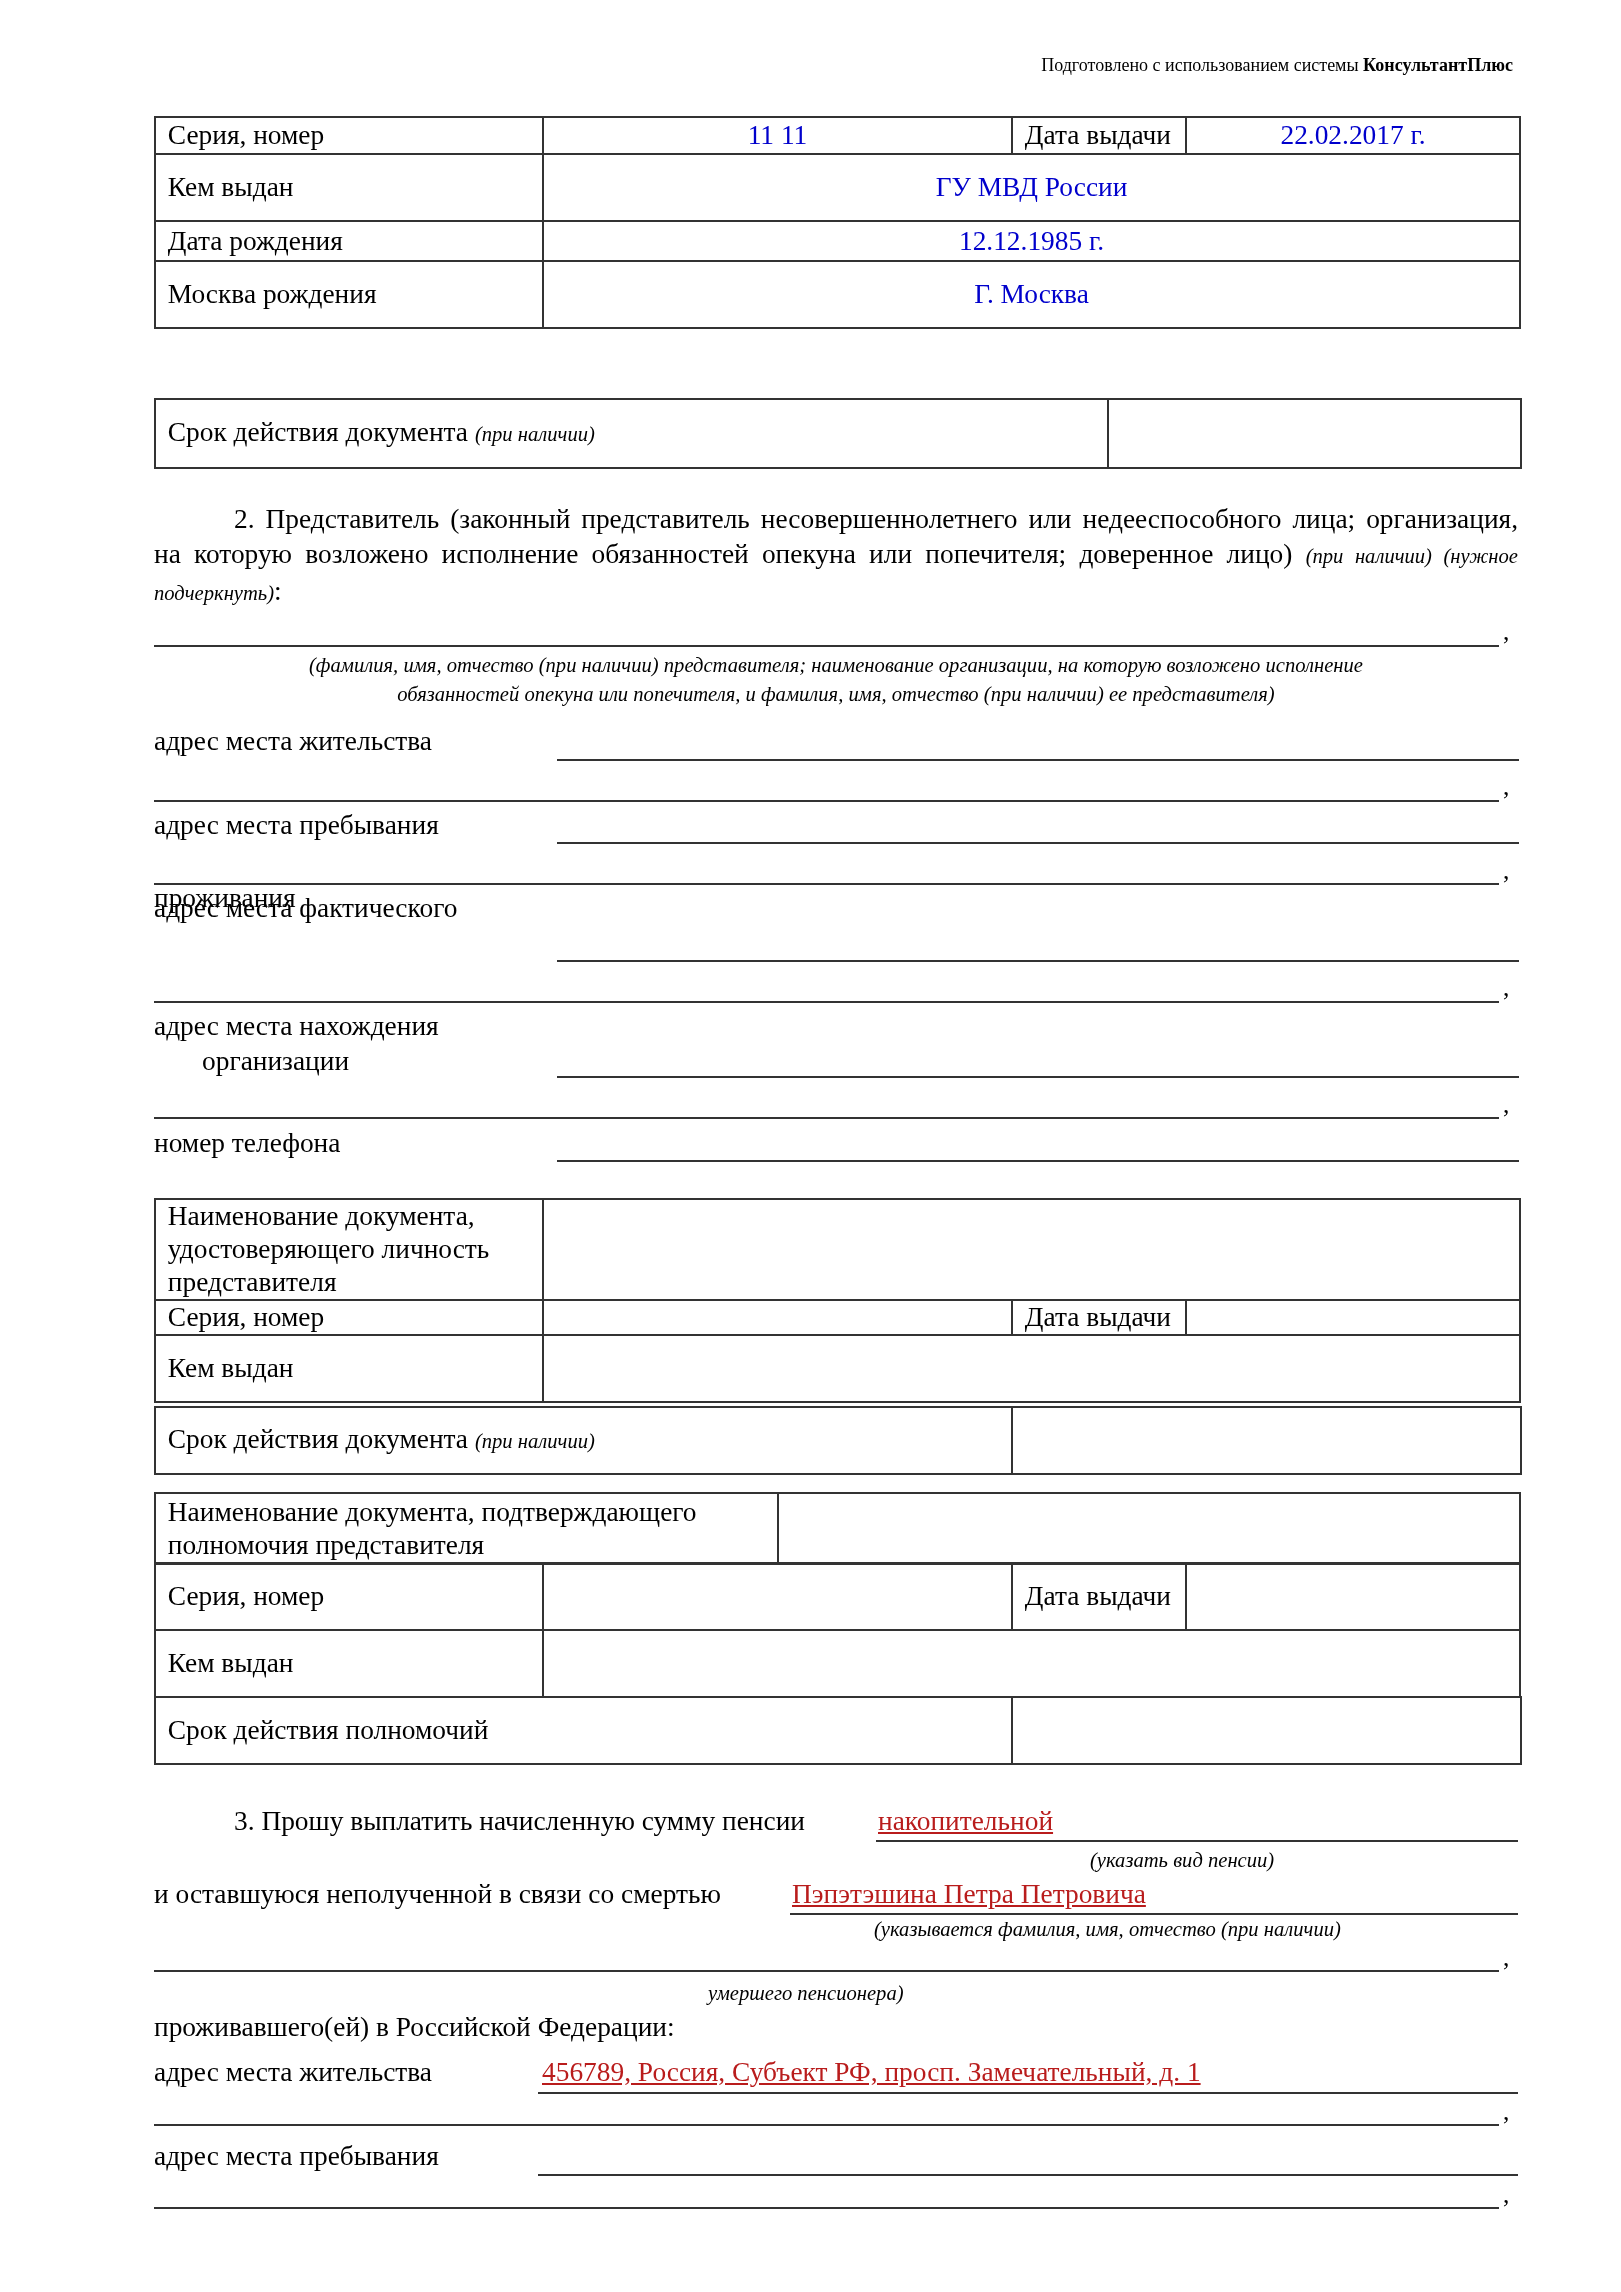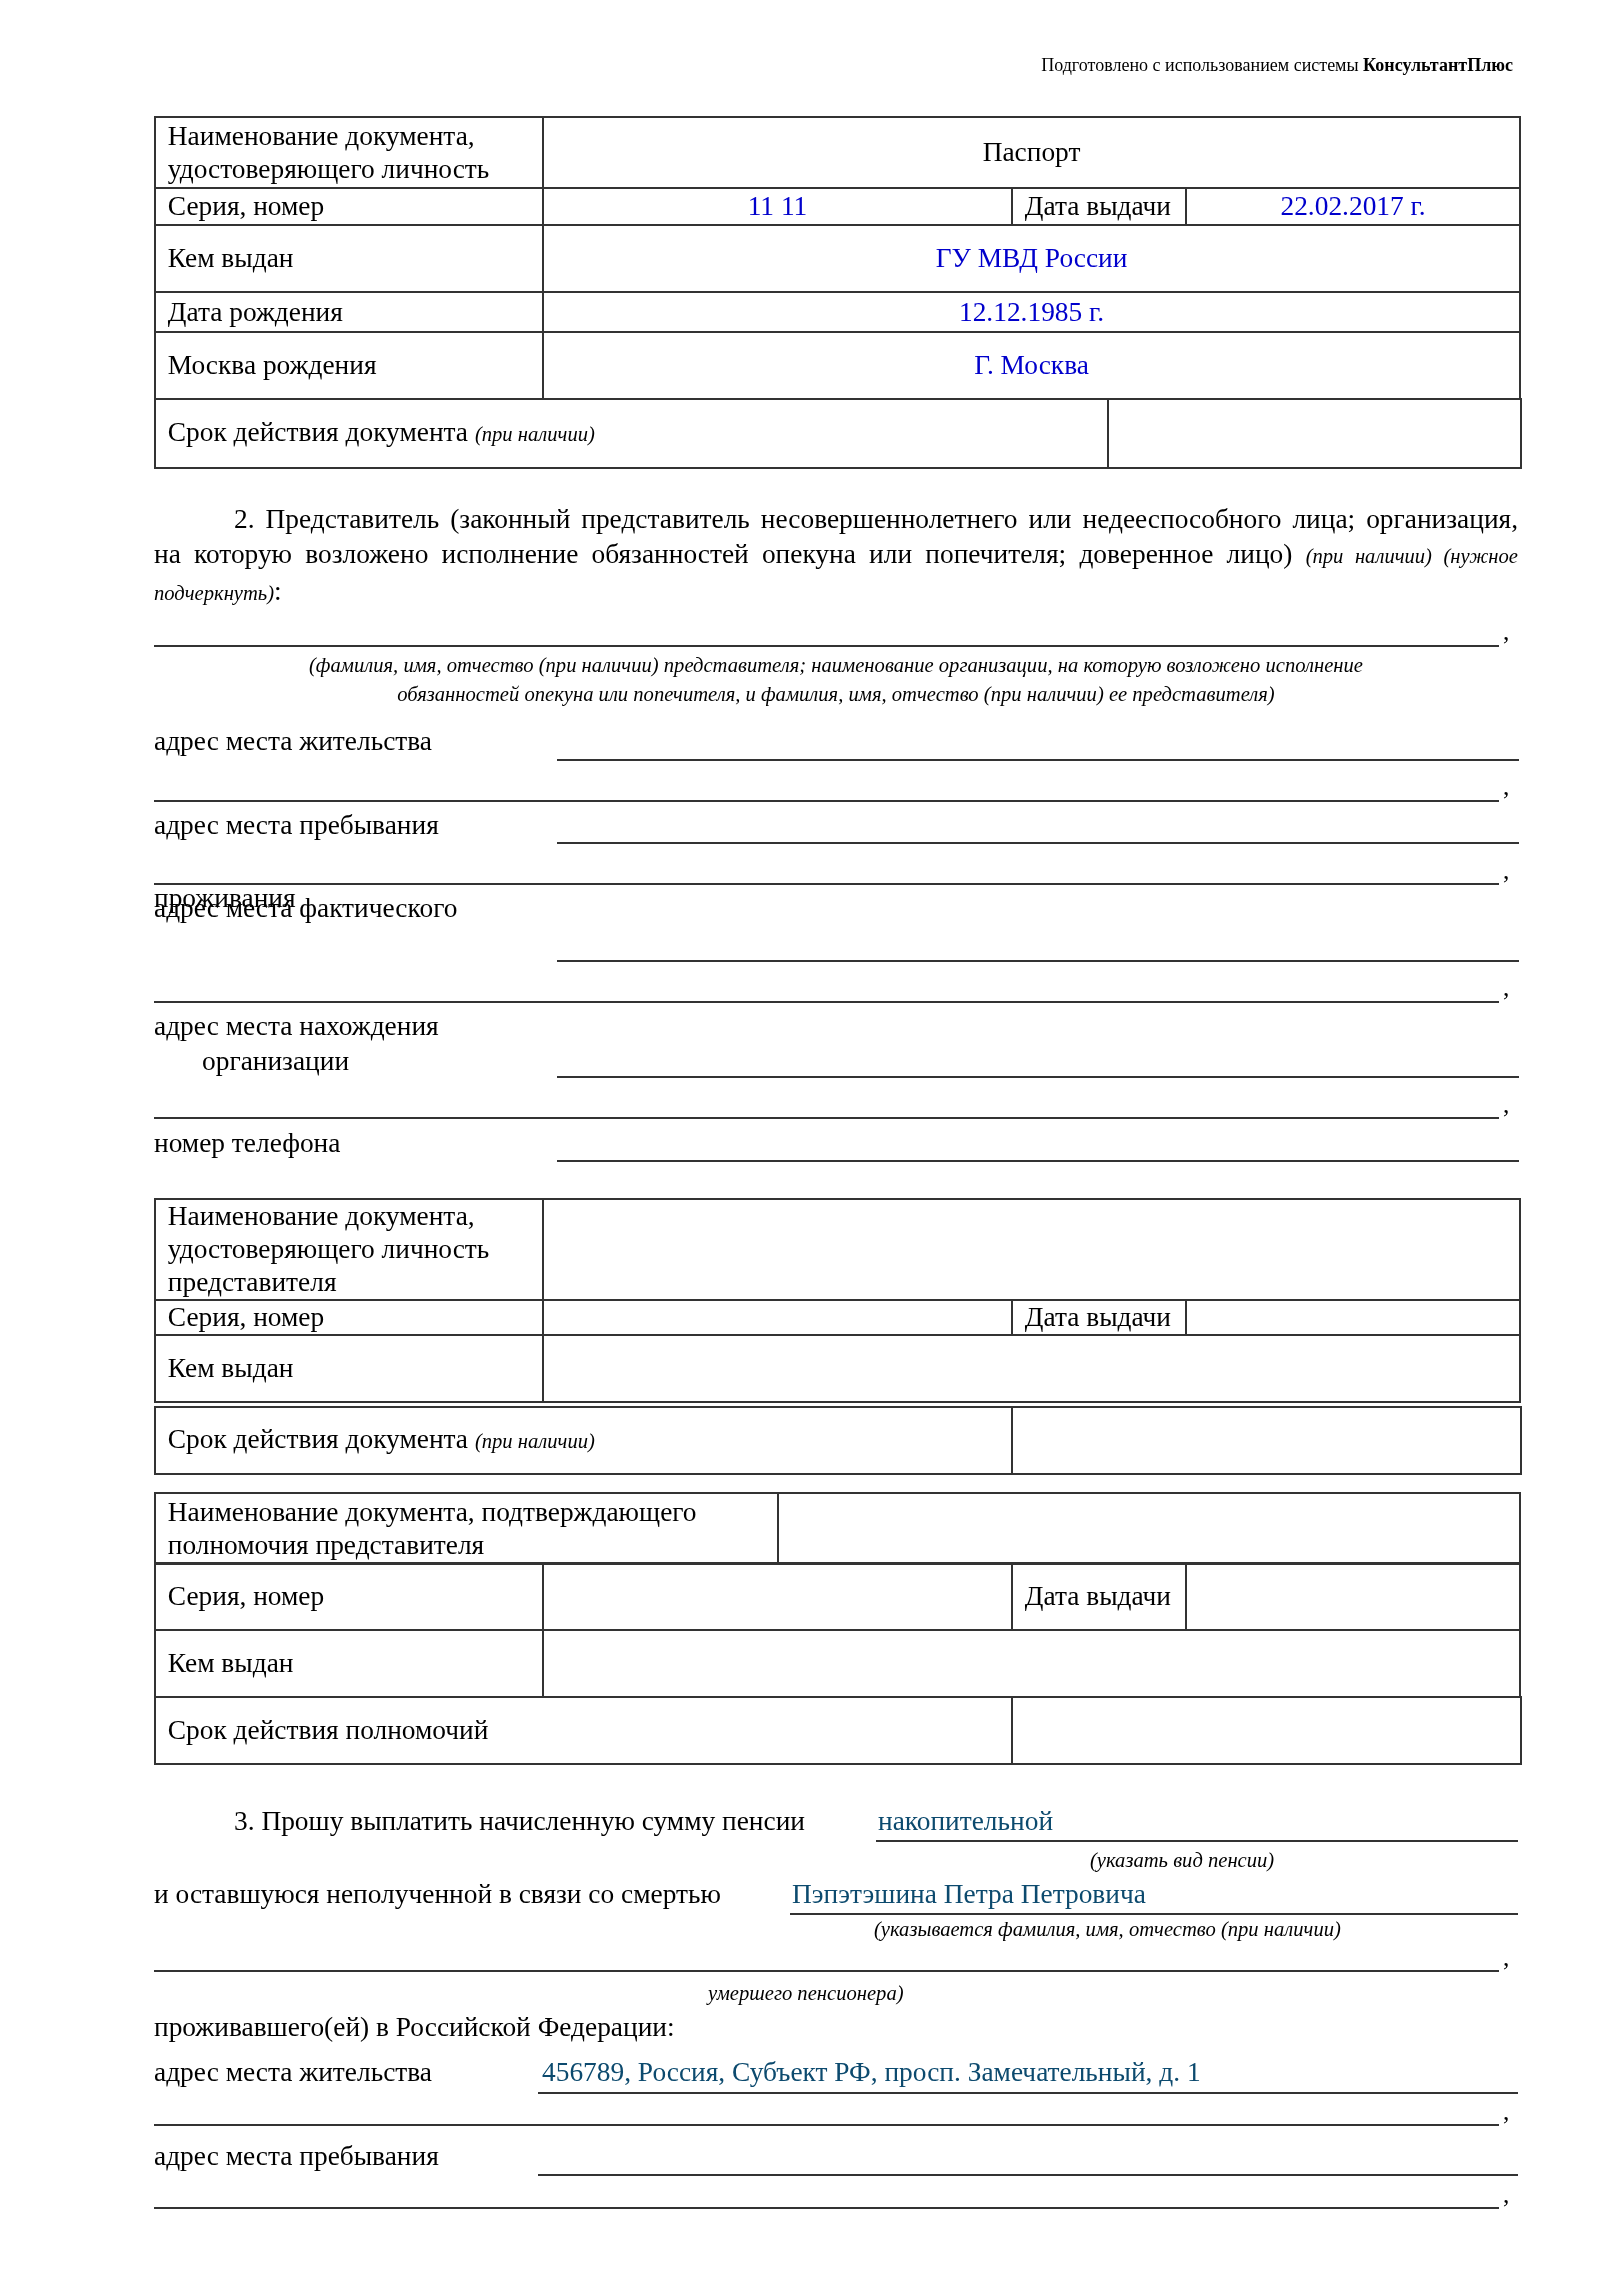--- a/index.html
+++ b/index.html
@@ -1,20 +1,20 @@
 <!DOCTYPE html>
 <html><head>
 <meta charset="utf-8">
 <style>
   html, body { margin: 0; padding: 0; background: #ffffff; }
   body { width: 1621px; height: 2293px; position: relative; overflow: hidden;
          font-family: "Liberation Serif", "DejaVu Serif", serif; color: #000; }
   .abs { position: absolute; }
   .t { font-size: 27.4px; line-height: 33px; white-space: nowrap; }
-  .blue { color: #0c4a6e; }
+  .blue { color: #b91c1c; text-decoration: underline; }
   .ital { font-style: italic; font-size: 20.6px; }
   .hdr-note { font-size: 18px; }
   .hdr-note b { font-weight: bold; }
   .line { position: absolute; height: 0; border-top: 2px solid #333; }
   .comma { position: absolute; font-size: 25.5px; }
   table.form { position: absolute; border-collapse: collapse; table-layout: fixed; }
   table.form td { border: 2px solid #333; padding: 0 11.8px; font-size: 27.4px; line-height: 33px; vertical-align: middle; }
   table.form td.val { text-align: center; color: #0000cc; }
   .para { position: absolute; font-size: 27.4px; line-height: 35px; text-align: justify; }
   .center-ital { position: absolute; text-align: center; font-style: italic; font-size: 20.6px; line-height: 29px; }
@@ -28,24 +28,20 @@
 </div>
 
 <table class="form" style="left:154px; top:116px; width:1365px;">
   <colgroup>
       <col style="width:388px">
       <col style="width:469px">
       <col style="width:174px">
       <col style="width:334px">
     </colgroup>
   <tbody>
-      <tr style="height:71px">
-    <td>Наименование документа, удостоверяющего личность</td>
-    <td colspan="3" style="text-align:center;">Паспорт</td>
-  </tr>
   <tr style="height:37px">
     <td>Серия, номер</td>
     <td class="val">11 11</td>
     <td>Дата выдачи</td>
     <td class="val">22.02.2017 г.</td>
   </tr>
   <tr style="height:67px">
     <td>Кем выдан</td>
     <td colspan="3" class="val">ГУ МВД России</td>
   </tr>

